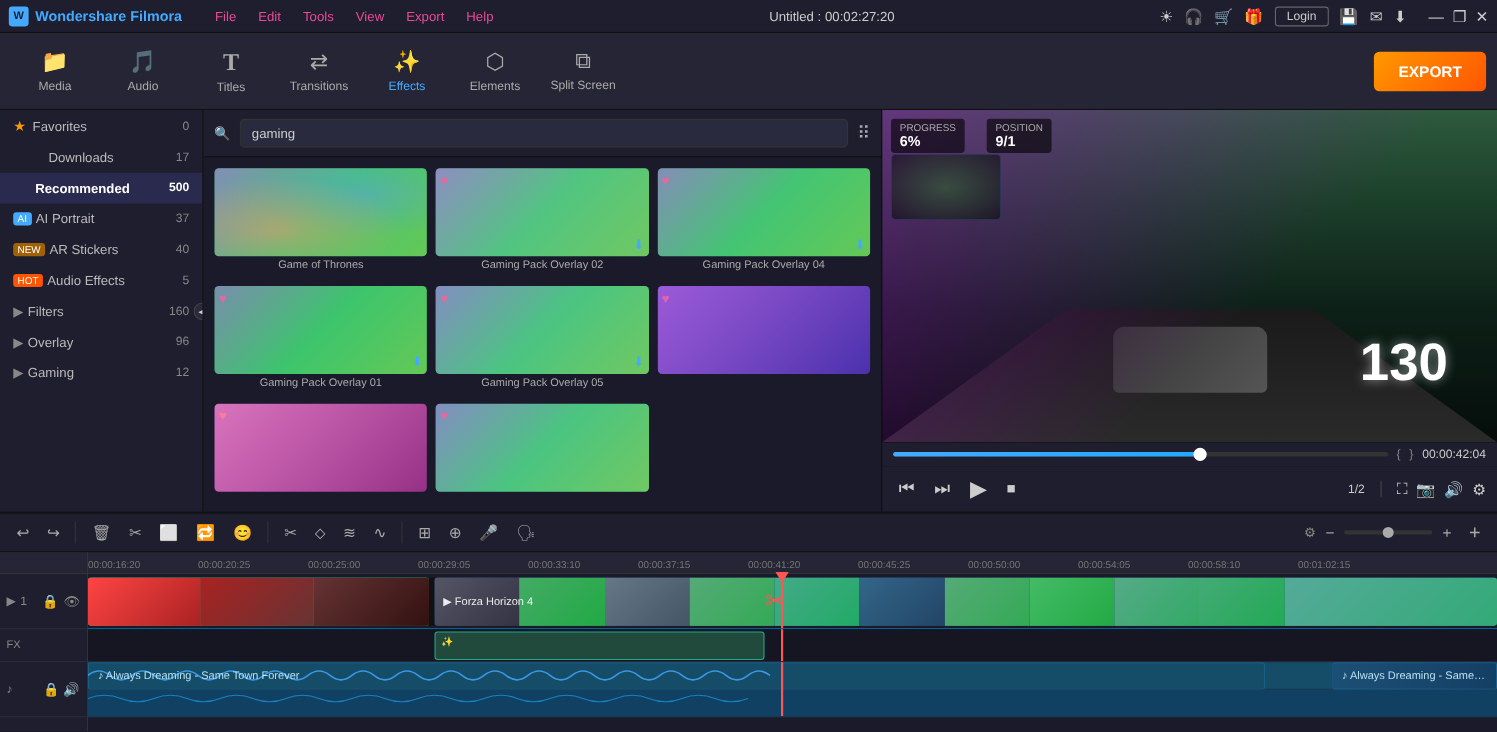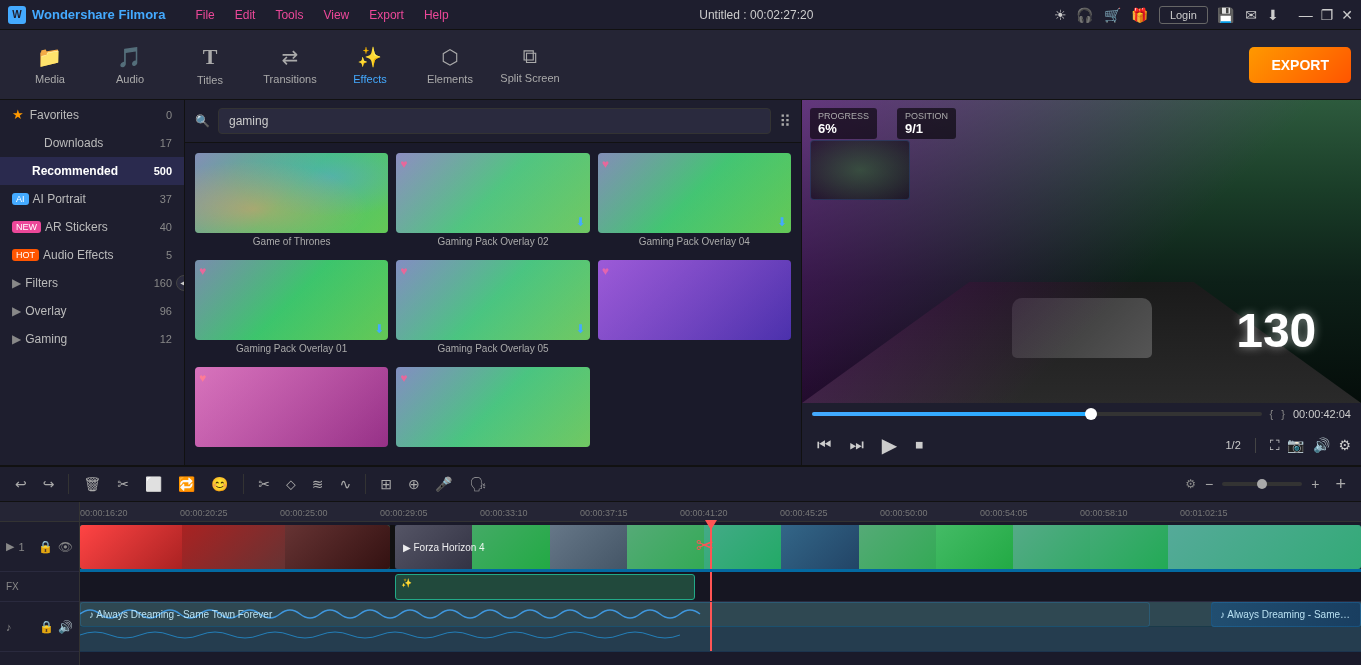--- a/index.html
+++ b/index.html
@@ -27,21 +27,21 @@
 
     
     .main-area { display: flex; height: calc(665px - 30px - 70px - 200px); }
 
     
     .left-panel { width: 185px; background: #1e1e2e; border-right: 1px solid #111; overflow: hidden; display: flex; flex-direction: column; }
     .left-panel-item { display: flex; align-items: center; padding: 7px 12px; cursor: pointer; color: #bbb; font-size: 12px; position: relative; }
     .left-panel-item.active { background: #2a2a4e; color: white; font-weight: bold; }
     .left-panel-item .count { margin-left: auto; color: #888; font-size: 11px; }
     .left-panel-item .badge { background: #4af; color: white; font-size: 9px; padding: 1px 4px; border-radius: 3px; margin-right: 4px; }
-    .left-panel-item .badge.new { background: #ec4899; }
+    .left-panel-item .badge.new { background: #a16207; }
     .left-panel-item .badge.hot { background: #f50; }
     .left-panel-item .star-icon { color: #f90; margin-right: 6px; font-size: 13px; }
     .left-panel-item .chevron { color: #888; margin-right: 4px; }
     .panel-arrow { position: absolute; right: -8px; top: 50%; transform: translateY(-50%); z-index: 10; background: #2a2a3e; border: 1px solid #444; border-radius: 50%; width: 16px; height: 16px; display: flex; align-items: center; justify-content: center; cursor: pointer; color: #ccc; font-size: 10px; }
 
     
     .center-panel { flex: 1; background: #1a1a2a; display: flex; flex-direction: column; }
     .search-bar { display: flex; align-items: center; padding: 8px 10px; gap: 8px; background: #1e1e2e; border-bottom: 1px solid #111; }
     .search-input { flex: 1; background: #2a2a3e; border: 1px solid #333; color: #ccc; padding: 5px 10px; border-radius: 4px; font-size: 12px; outline: none; }
     .grid-view-btn { color: #aaa; cursor: pointer; font-size: 16px; }
@@ -406,21 +406,21 @@
         <span style="position:absolute;left:400px;font-size:9px;color:#777;bottom:3px;">00:00:33:10</span>
         <span style="position:absolute;left:500px;font-size:9px;color:#777;bottom:3px;">00:00:37:15</span>
         <span style="position:absolute;left:600px;font-size:9px;color:#777;bottom:3px;">00:00:41:20</span>
         <span style="position:absolute;left:700px;font-size:9px;color:#777;bottom:3px;">00:00:45:25</span>
         <span style="position:absolute;left:800px;font-size:9px;color:#777;bottom:3px;margin-top:22px;">00:00:50:00</span>
         <span style="position:absolute;left:900px;font-size:9px;color:#777;bottom:3px;">00:00:54:05</span>
         <span style="position:absolute;left:1000px;font-size:9px;color:#777;bottom:3px;">00:00:58:10</span>
         <span style="position:absolute;left:1100px;font-size:9px;color:#777;bottom:3px;text-align:center;">00:01:02:15</span>
       </div>
 
-      <div class="tl-track" style="height:50px;border-bottom:3px solid #0369a1;position:relative;background:#1a1a2a;">
+      <div class="tl-track" style="height:50px;border-bottom:1px solid #0369a1;position:relative;background:#1a1a2a;">
 
         <div style="position:absolute;left:0;top:3px;width:310px;height:44px;background:linear-gradient(180deg,#2a7,#1a5);border-radius:3px;overflow:hidden;">
           <div style="display:flex;align-items:center;padding:2px 8px;height:100%;overflow:hidden;">
             <span style="color:rgba(255,255,255,0.9);font-size:10px;white-space:nowrap;">▶ Forza Horizon 4</span>
           </div>
           <div style="position:absolute;inset:0;background:repeating-linear-gradient(90deg, transparent, transparent 30px, rgba(0,0,0,0.1) 30px, rgba(0,0,0,0.1) 31px);"></div>
 
           <div style="position:absolute;inset:0;display:flex;">
             <div style="width:33%;background:linear-gradient(135deg,#f44,#a22);"></div>
             <div style="width:33%;background:linear-gradient(135deg,#a22,#633);"></div>
@@ -457,21 +457,21 @@
       </div>
 
       <div style="height:30px;border-bottom:1px solid #2a2a3e;position:relative;background:#161622;">
         <div style="position:absolute;left:315px;top:2px;width:300px;height:26px;background:rgba(50,150,100,0.4);border-radius:3px;border:1px solid #2a8;">
           <span style="font-size:9px;color:#6f8;padding:2px 5px;">✨</span>
         </div>
 
         <div style="position:absolute;left:630px;top:0;bottom:0;width:2px;background:#f55;z-index:10;"></div>
       </div>
 
-      <div style="height:50px;border-bottom:1px solid #2a2a3e;position:relative;background:#404040;">
+      <div style="height:50px;border-bottom:1px solid #2a2a3e;position:relative;background:#0c4a6e;">
 
         <div style="position:absolute;left:0;top:0;height:25px;right:0;background:rgba(30,80,100,0.5);border-bottom:1px solid #1a3a4a;">
           <svg width="100%" height="25">
             <path d="M0,12 Q10,4 20,12 Q30,20 40,12 Q50,4 60,12 Q70,20 80,12 Q90,4 100,12 Q110,20 120,12 Q130,4 140,12 Q150,20 160,12 Q170,4 180,12 Q190,20 200,12 Q210,4 220,12 Q230,20 240,12 Q250,4 260,12 Q270,20 280,12 Q290,4 300,12 Q310,20 320,12 Q330,4 340,12 Q350,20 360,12 Q370,4 380,12 Q390,20 400,12 Q410,4 420,12 Q430,20 440,12 Q450,4 460,12 Q470,20 480,12 Q490,4 500,12 Q510,20 520,12 Q530,4 540,12 Q550,20 560,12 Q570,4 580,12 Q590,20 600,12 Q610,4 620,12" stroke="#4af" stroke-width="1.5" fill="none" opacity="0.8"></path>
           </svg>
         </div>
 
         <div style="position:absolute;left:0;top:0;width:1070px;height:25px;border:1px solid #2af3;border-radius:3px;display:flex;align-items:center;overflow:hidden;">
           <span style="color:rgba(200,240,255,0.9);font-size:10px;padding:0 8px;white-space:nowrap;z-index:1;position:relative;">♪ Always Dreaming - Same Town Forever</span>
         </div>

